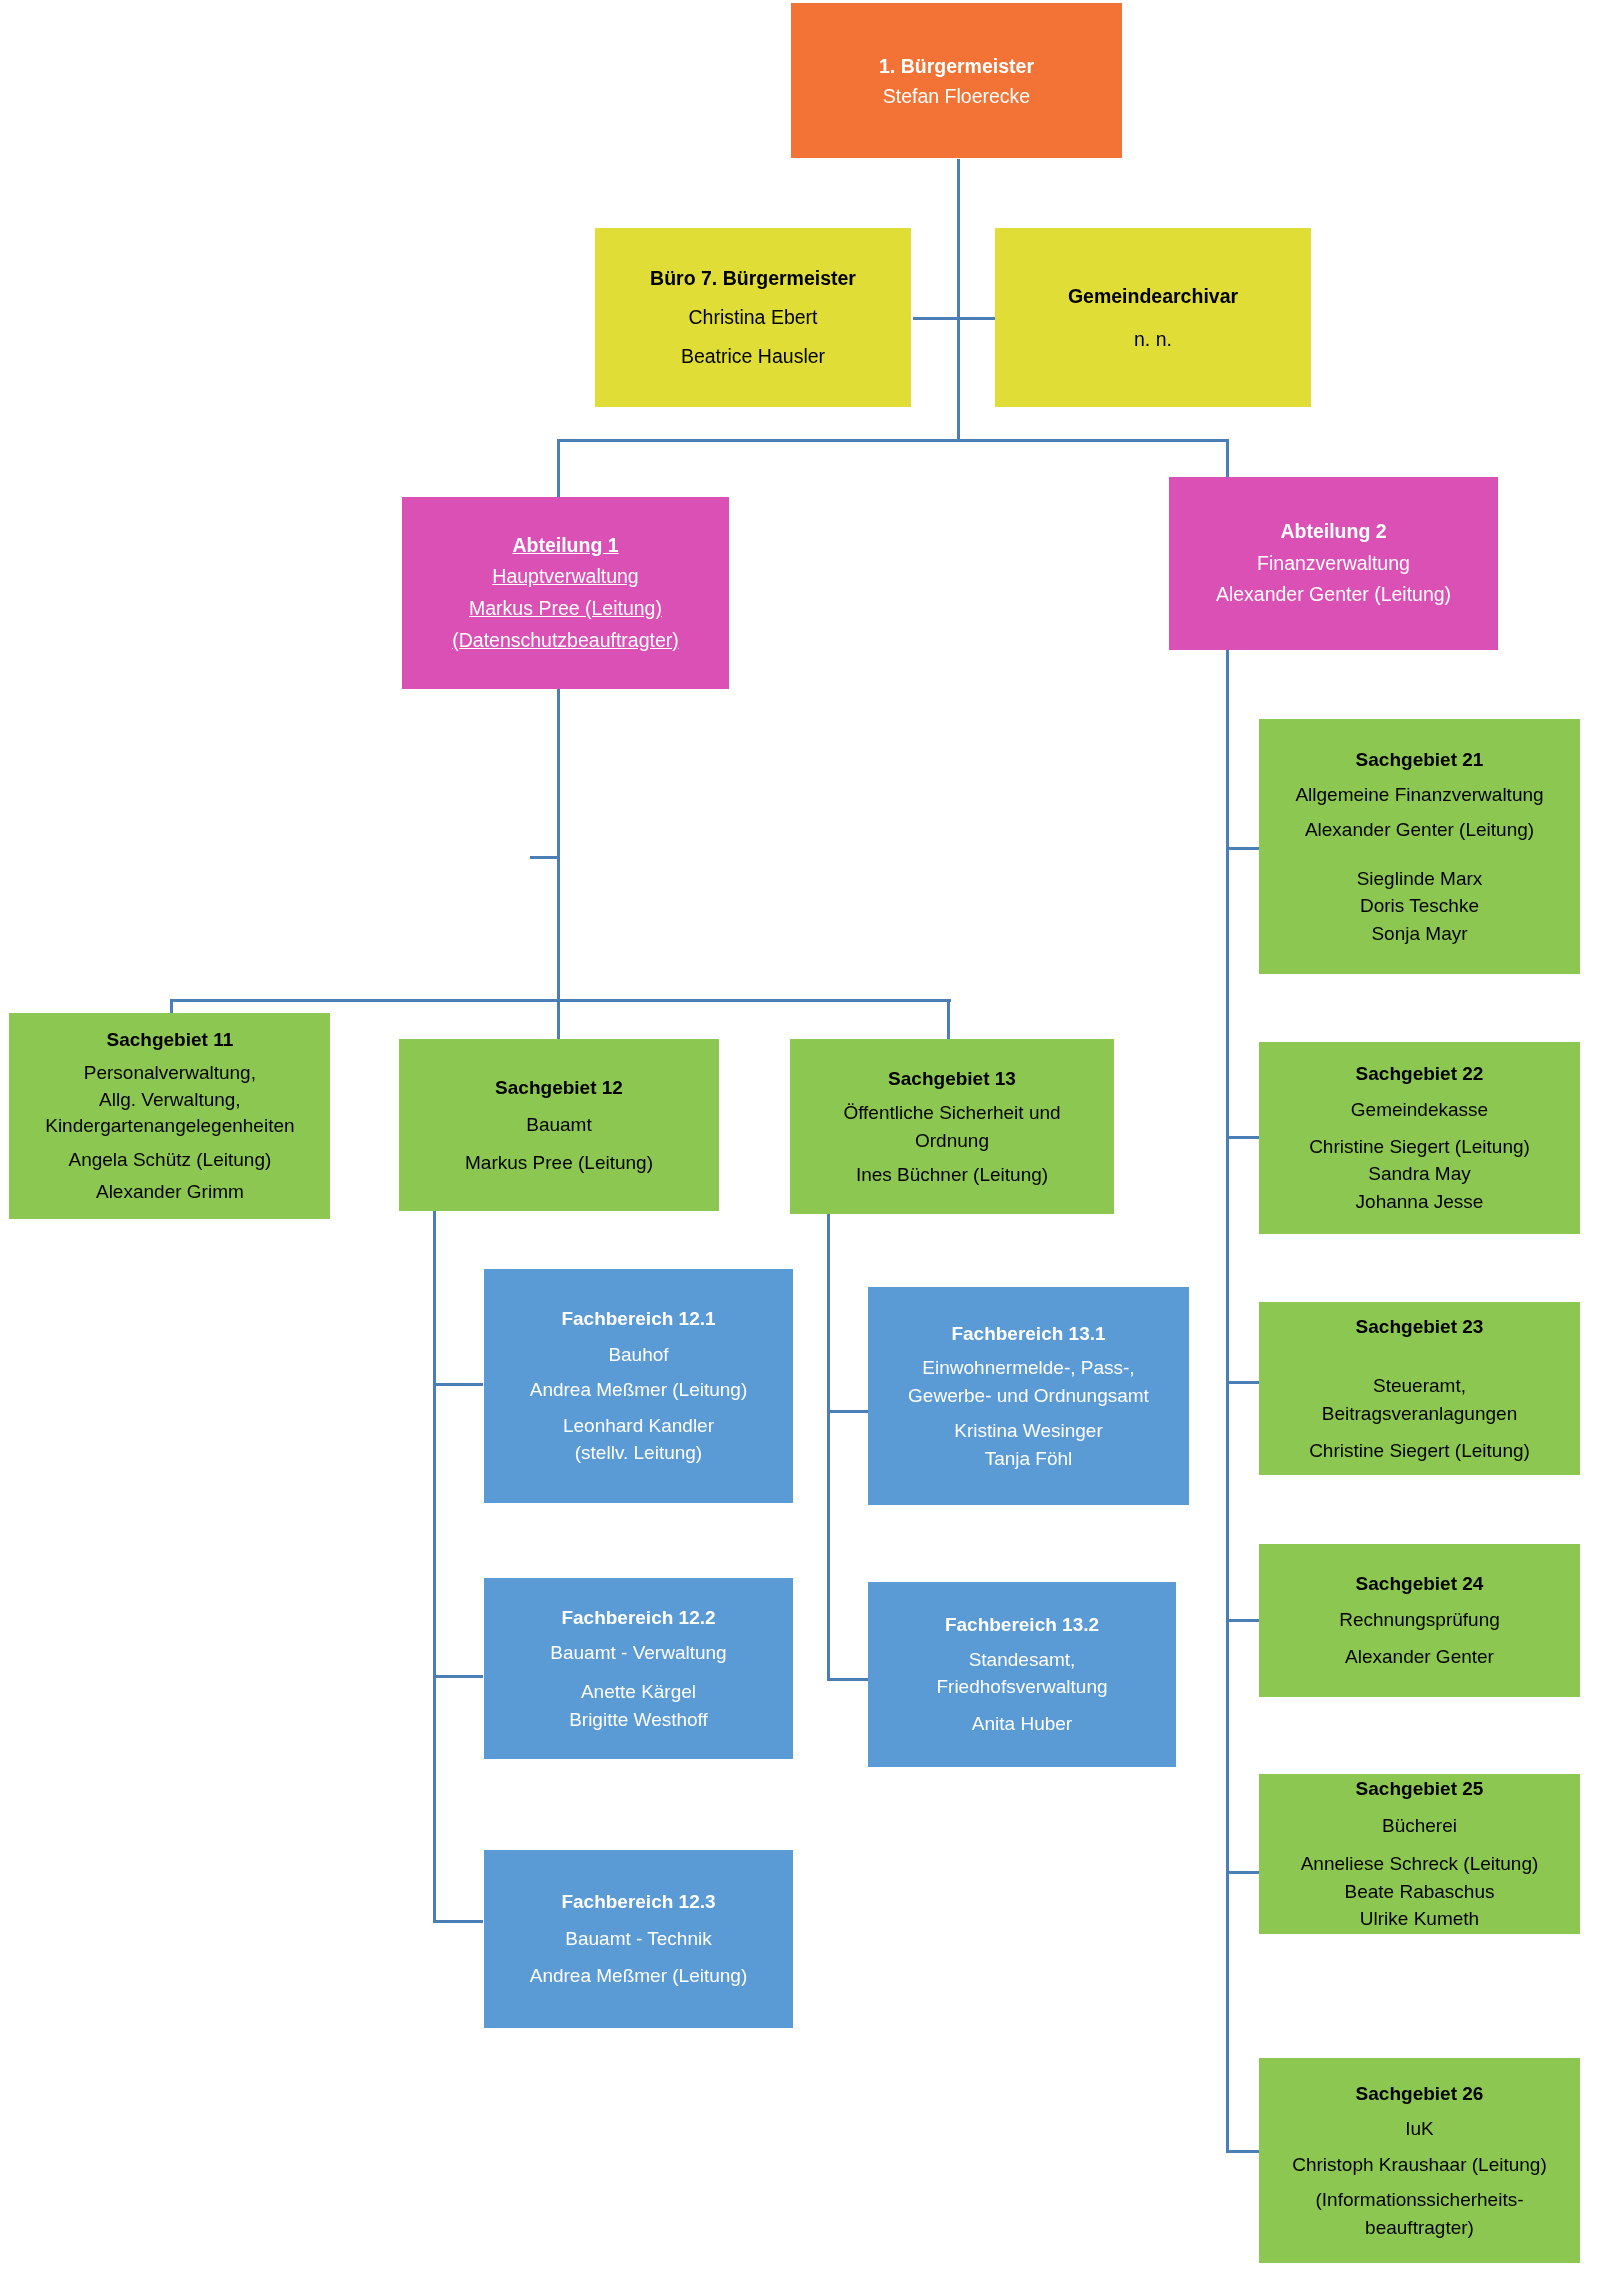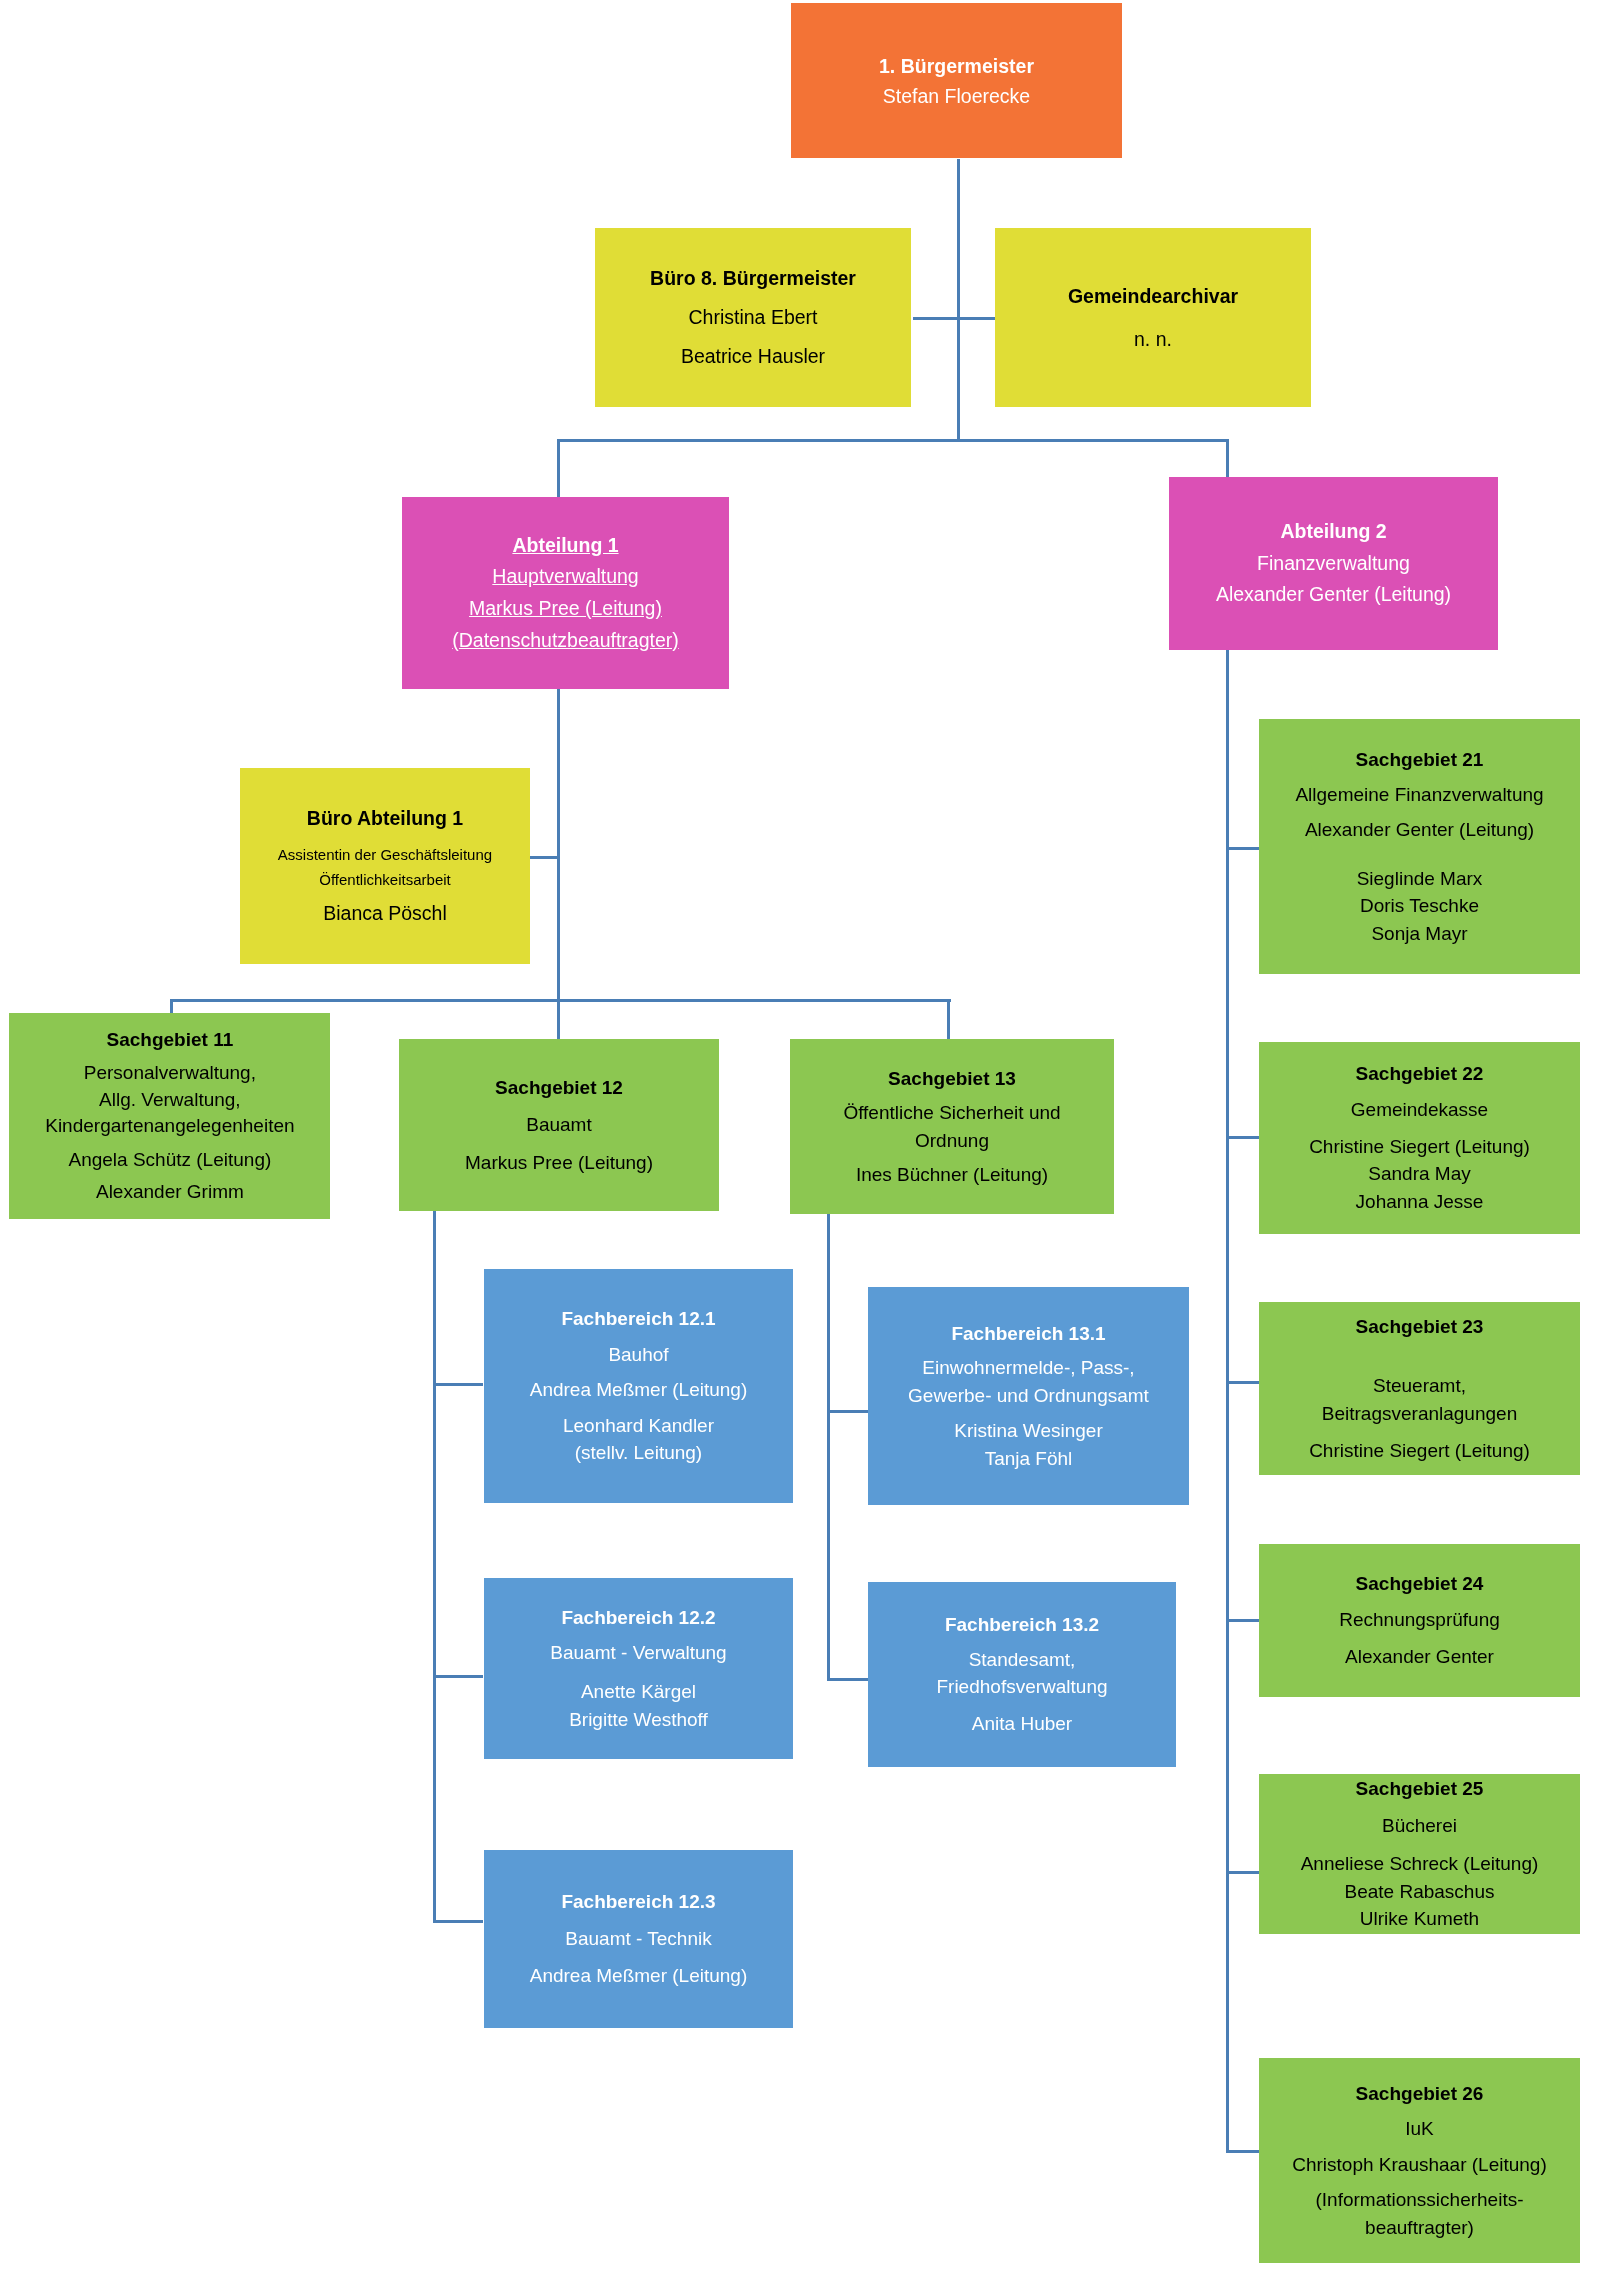--- a/index.html
+++ b/index.html
@@ -90,21 +90,21 @@
   <div class="conn h" style="left:1226px; top:1619px; width:34px;"></div>
   <div class="conn h" style="left:1226px; top:1871px; width:34px;"></div>
   <div class="conn h" style="left:1226px; top:2150px; width:34px;"></div>
 
   <div class="node c-orange" style="left:791px; top:3.4px; width:331px; height:155px; font-size:19.5px; line-height:1.55;">
     <div class="ttl">1. Bürgermeister</div>
     <div class="ln">Stefan Floerecke</div>
   </div>
 
   <div class="node c-yellow" style="left:595px; top:228px; width:316px; height:179px; font-size:19.5px; line-height:2.0;">
-    <div class="ttl">Büro 8. Bürgermeister</div>
+    <div class="ttl">Büro 7. Bürgermeister</div>
     <div class="ln">Christina Ebert</div>
     <div class="ln">Beatrice Hausler</div>
   </div>
 
   <div class="node c-yellow" style="left:995px; top:228px; width:316px; height:179px; font-size:19.5px; line-height:2.2;">
     <div class="ttl">Gemeindearchivar</div>
     <div class="ln">n. n.</div>
   </div>
 
   <div class="node c-pink" style="left:402px; top:497px; width:327px; height:192px; font-size:19.5px; line-height:1.62;text-decoration:underline;">
@@ -113,26 +113,20 @@
     <div class="ln">Markus Pree (Leitung)</div>
     <div class="ln">(Datenschutzbeauftragter)</div>
   </div>
 
   <div class="node c-pink" style="left:1169px; top:477px; width:329px; height:173px; font-size:19.5px; line-height:1.62;">
     <div class="ttl">Abteilung 2</div>
     <div class="ln">Finanzverwaltung</div>
     <div class="ln">Alexander Genter (Leitung)</div>
   </div>
 
-  <div class="node c-yellow" style="left:240px; top:768px; width:290px; height:196px; font-size:17.5px; line-height:1.7;">
-    <div class="ttl" style="font-size:19.5px; margin-bottom:6.7px;">Büro Abteilung 1</div>
-    <div class="ln" style="font-size:15px;">Assistentin der Geschäftsleitung</div>
-    <div class="ln" style="font-size:15px;">Öffentlichkeitsarbeit</div>
-    <div class="ln" style="font-size:19.5px; margin-top:4px;">Bianca Pöschl</div>
-  </div>
 
   <div class="node c-green" style="left:9.4px; top:1013px; width:321px; height:206px; font-size:19px; line-height:1.4;">
     <div class="ttl" style="margin-bottom:6.7px;">Sachgebiet 11</div>
     <div class="ln" style="white-space:pre-line;">Personalverwaltung,
 Allg. Verwaltung,
 Kindergartenangelegenheiten</div>
     <div class="ln" style="margin-top:6.7px;">Angela Schütz (Leitung)</div>
     <div class="ln" style="margin-top:5.4px;">Alexander Grimm</div>
   </div>
 

